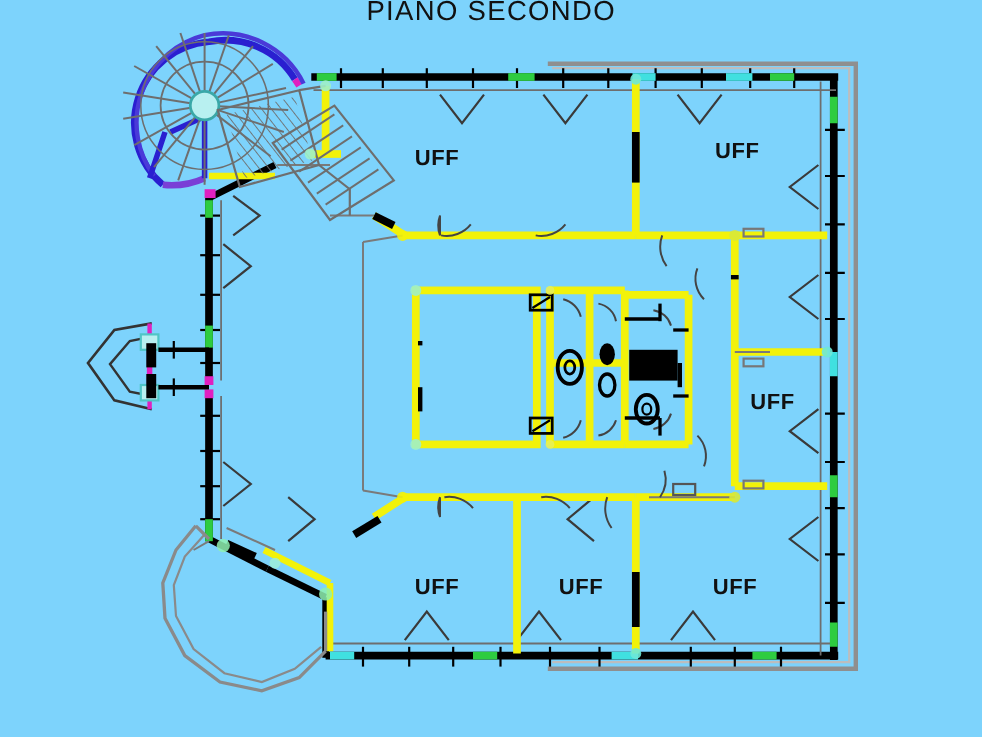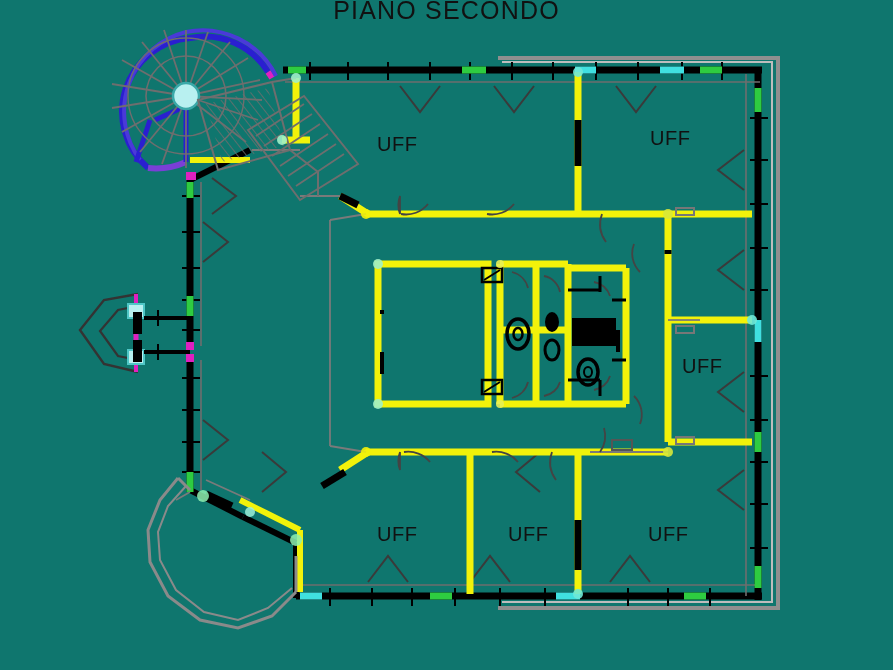--- a/index.html
+++ b/index.html
@@ -1,29 +1,29 @@
 <!DOCTYPE html>
 <html><head>
 <meta charset="utf-8">
 <style>
   html,body{margin:0;padding:0;background:#ffffff;}
   body{
     width:893px;height:670px;overflow:hidden;
     font-family:"Liberation Sans", sans-serif;
     background:#fdfdfd;
   }
-  #stage{position:relative;width:893px;height:670px;background:#0f766e;}
+  #stage{position:relative;width:893px;height:670px;background:#7dd3fc;}
   #plan{position:absolute;left:0;top:0;width:893px;height:670px;}
   .ttl{
     position:absolute;left:0;top:-4px;width:893px;text-align:center;
     font-size:25px;letter-spacing:1.2px;color:#111;font-family:"Liberation Sans", sans-serif;
     white-space:nowrap;
   }
   .rmlbl{
-    position:absolute;font-size:20px;color:#111;font-weight:400;
+    position:absolute;font-size:20px;color:#111;font-weight:700;
     letter-spacing:0.5px;font-family:"Liberation Sans", sans-serif;
     white-space:nowrap;
   }
 </style>
 </head>
 <body>
 
 <div id="stage">
 
   <svg id="plan" viewBox="0 0 893 670" xmlns="http://www.w3.org/2000/svg" shape-rendering="geometricPrecision">

